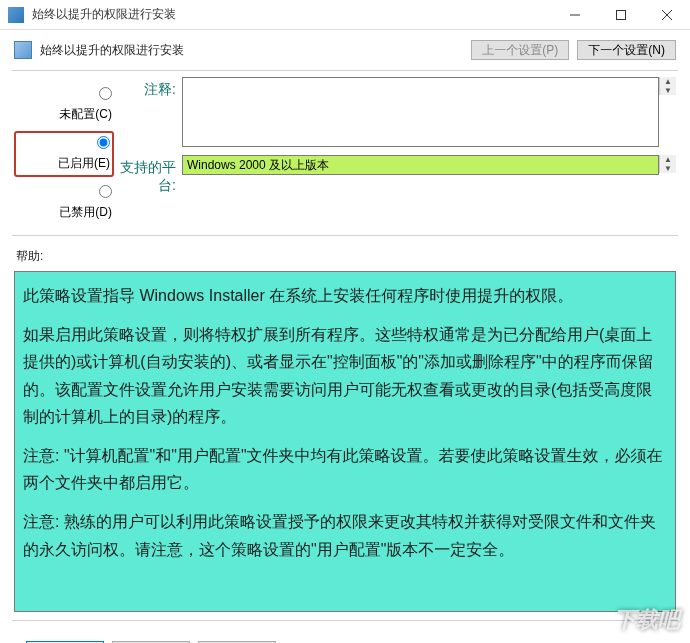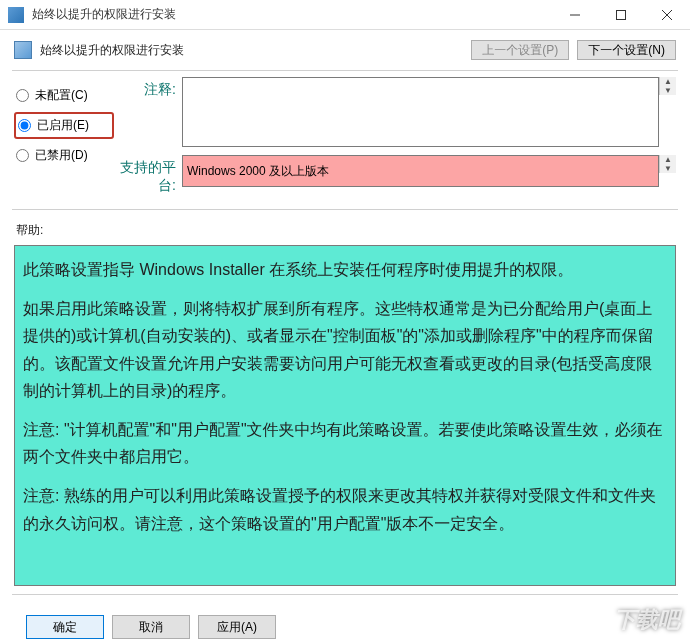--- a/index.html
+++ b/index.html
@@ -62,25 +62,26 @@
       display: flex;
       padding: 0 14px;
       gap: 6px;
     }
     .radio-col {
       width: 100px;
       padding-top: 6px;
     }
     .radio-item {
       display: flex;
-      align-items: center;
+      align-items: flex-end;
       gap: 6px;
       padding: 4px 2px;
       margin-bottom: 4px;
       font-size: 12px;
+      flex-direction: column;
     }
     .radio-item.highlighted {
       border: 2px solid #c0392b;
       border-radius: 3px;
       padding: 3px 2px;
     }
     .radio-item input { margin: 0; }
     
     .fields-col { flex: 1; }
     .field-row {
@@ -101,23 +102,23 @@
       height: 70px;
       border: 1px solid #7a7a7a;
       background: #fff;
       resize: none;
       font-family: inherit;
       font-size: 12px;
       padding: 2px;
     }
     .platform-box {
       flex: 1;
-      height: 32px;
+      height: 20px;
       border: 1px solid #7a7a7a;
-      background: #fca5a5;
+      background: #bef264;
       padding: 2px 4px;
       font-size: 12px;
       display: flex;
       align-items: center;
     }
     .scroll-arrow {
       width: 17px;
       border-left: 1px solid #ccc;
       display: flex;
       flex-direction: column;

